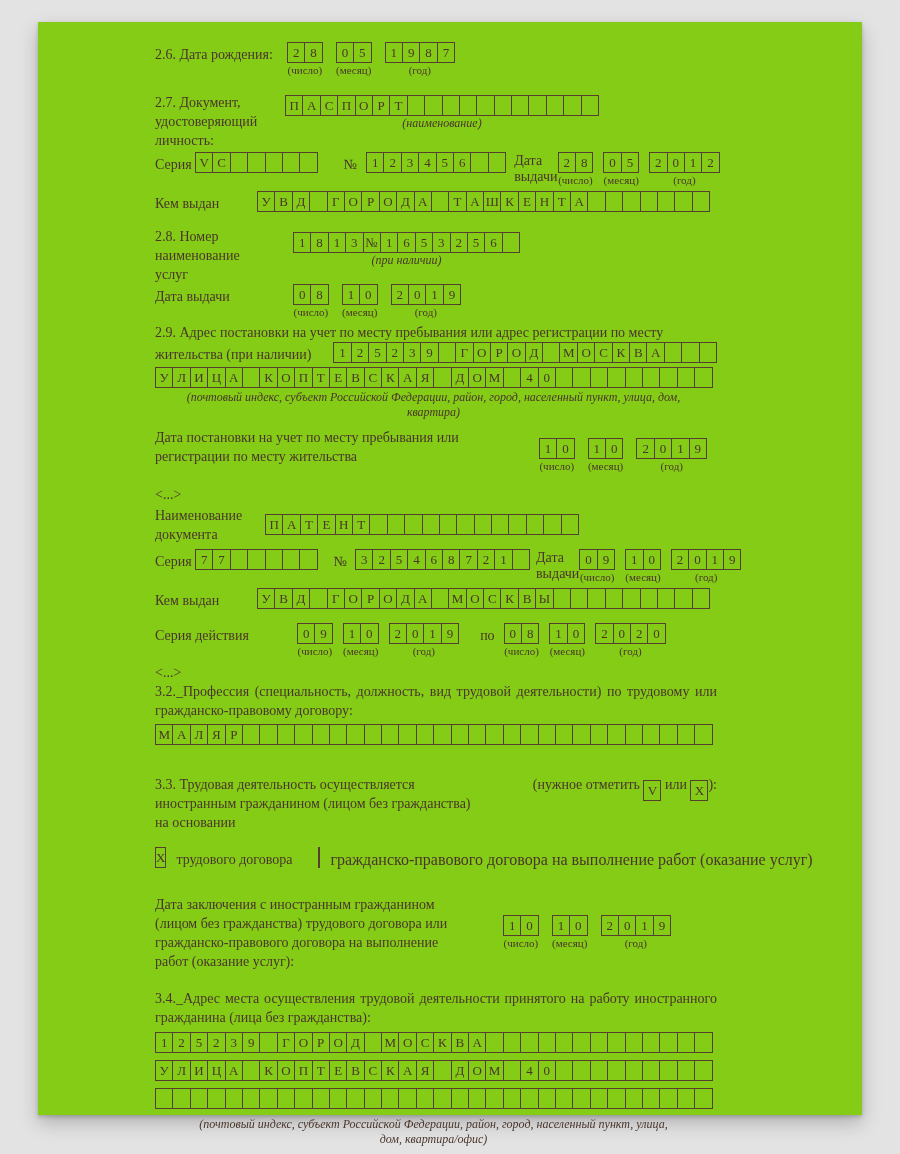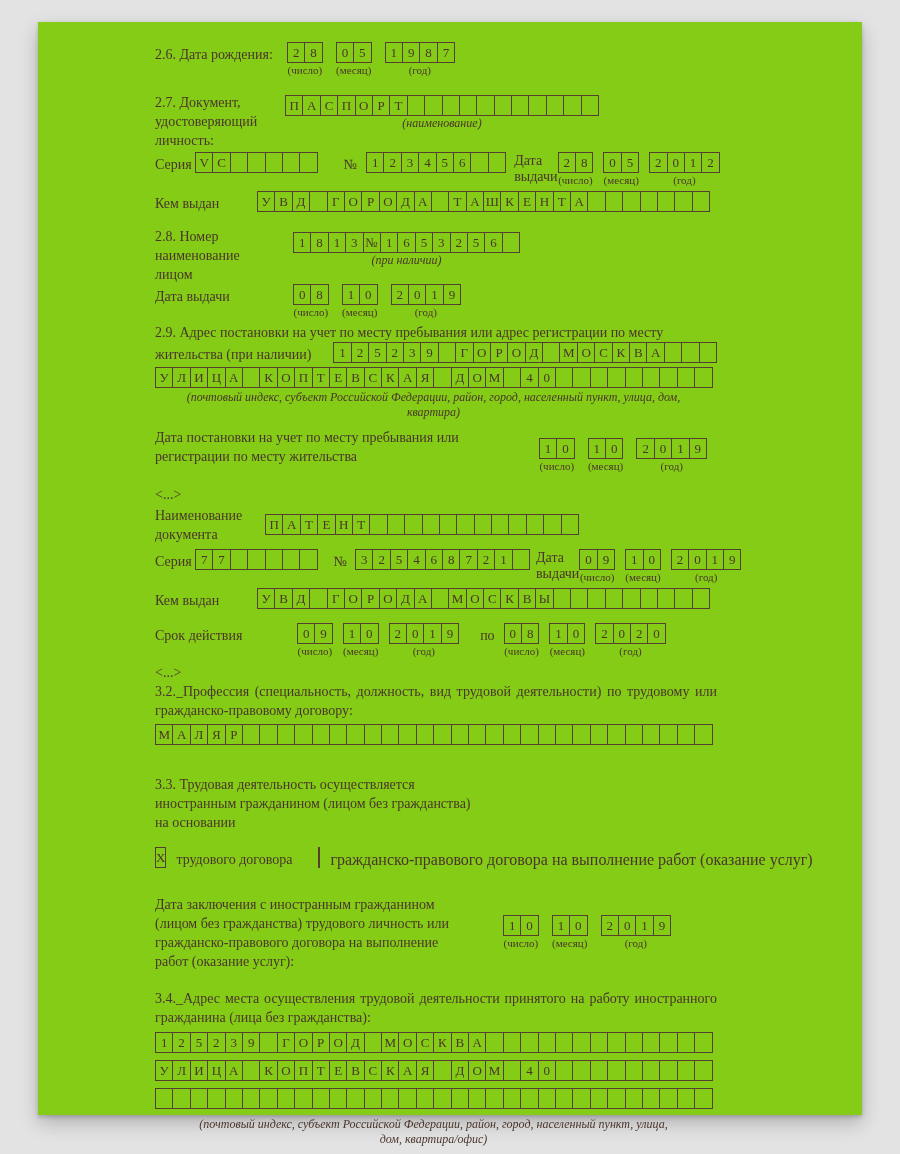--- a/index.html
+++ b/index.html
@@ -201,21 +201,21 @@
           <span class="cell"></span>
           <span class="cell"></span>
           <span class="cell"></span>
         </div>
     </div>
 
     <div class="row">
       <div class="lblcol" style="width:138px">
         <div>2.8. Номер</div>
         <div>наименование</div>
-        <div>лицом</div>
+        <div>услуг</div>
       </div>
       <div style="margin-top:5px">
         <div class="cellrow">
             <span class="cell">1</span>
             <span class="cell">8</span>
             <span class="cell">1</span>
             <span class="cell">3</span>
             <span class="cell">№</span>
             <span class="cell">1</span>
             <span class="cell">6</span>
@@ -468,21 +468,21 @@
           <span class="cell"></span>
           <span class="cell"></span>
           <span class="cell"></span>
           <span class="cell"></span>
           <span class="cell"></span>
           <span class="cell"></span>
         </div>
     </div>
 
     <div class="row">
-      <div class="lbl pt" style="width:142px">Срок действия</div>
+      <div class="lbl pt" style="width:142px">Серия действия</div>
       <div class="dgrow tight">
           <span class="dg">
             <span class="cells">
               <span class="cell">0</span>
               <span class="cell">9</span>
             </span>
             <span class="dcap">(число)</span>
           </span>
           <span class="dg">
             <span class="cells">
@@ -568,33 +568,39 @@
           <span class="cell"></span>
         </div>
     </div>
 
     <div class="row" style="margin-top:30px">
       <div class="lblcol" style="flex:1">
         <div>3.3. Трудовая деятельность осуществляется</div>
         <div>иностранным гражданином (лицом без гражданства)</div>
         <div>на основании</div>
       </div>
+      <div class="note">
+        <span>(нужное отметить</span>
+        <span class="mbox">V</span>
+        <span>или</span>
+        <span class="mbox">X</span><span>):</span>
+      </div>
     </div>
 
     <div class="row" style="margin-top:15px">
       <span class="mbox" style="vertical-align:0">X</span>
       <span class="lbl pt" style="margin-left:10px">трудового договора</span>
       <span class="mbox" style="vertical-align:0;margin-left:26px"></span>
       <span class="lbl pt" style="margin-left:10px;font-size:16px">гражданско-правового договора на выполнение работ (оказание услуг)</span>
     </div>
 
     <div class="row" style="margin-top:26px">
       <div class="lblcol" style="width:348px">
         <div>Дата заключения с иностранным гражданином</div>
-        <div>(лицом без гражданства) трудового личность или</div>
+        <div>(лицом без гражданства) трудового договора или</div>
         <div>гражданско-правового договора на выполнение</div>
         <div>работ (оказание услуг):</div>
       </div>
       <div class="dgrow" style="margin-top:20px">
           <span class="dg">
             <span class="cells">
               <span class="cell">1</span>
               <span class="cell">0</span>
             </span>
             <span class="dcap">(число)</span>

